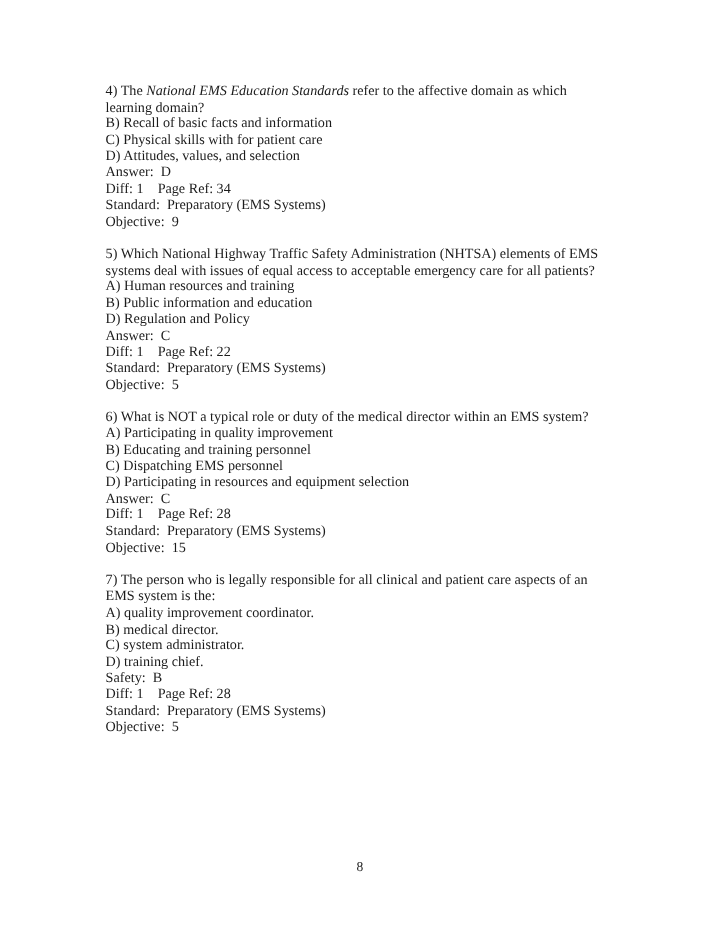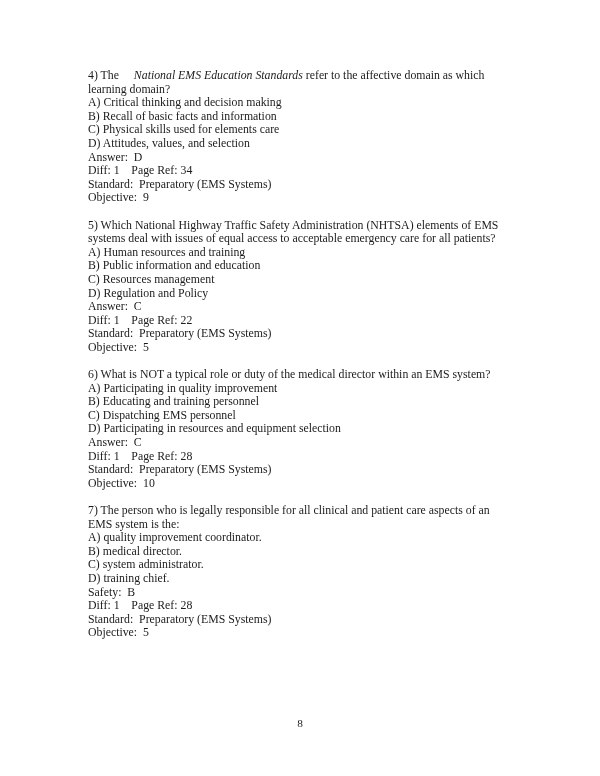--- a/index.html
+++ b/index.html
@@ -16,72 +16,70 @@
     position: absolute;
     left: 88px;
     top: 69px;
     width: 430px;
     font-size: 11.8px;
     line-height: 13.6px;
     text-align: left;
   }
   .question { margin-bottom: 13.6px; }
   .qtext, .line { white-space: pre-wrap; }
-  .qtext em { font-style: italic; margin-left: 12px; }
+  .qtext em { font-style: italic; }
   .page-number {
     position: absolute;
     top: 717px;
     left: 0;
     width: 100%;
     text-align: center;
     font-size: 11.3px;
     line-height: 13.6px;
   }
 </style>
 </head>
 <body>
 
 <div class="content">
 
   <section class="question">
     <p class="qtext"><span>4) The </span><em>National EMS Education Standards</em><span> refer to the affective domain as which
 learning domain?</span></p>
-    <p class="line">A) Critical thinking and decision making</p>
     <p class="line">B) Recall of basic facts and information</p>
-    <p class="line">C) Physical skills used for elements care</p>
+    <p class="line">C) Physical skills with for patient care</p>
     <p class="line">D) Attitudes, values, and selection</p>
     <p class="line">Answer:  D</p>
     <p class="line">Diff: 1    Page Ref: 34</p>
     <p class="line">Standard:  Preparatory (EMS Systems)</p>
     <p class="line">Objective:  9</p>
   </section>
 
   <section class="question">
     <p class="qtext"><span>5) Which National Highway Traffic Safety Administration (NHTSA) elements of EMS
 systems deal with issues of equal access to acceptable emergency care for all patients?</span><em></em><span></span></p>
     <p class="line">A) Human resources and training</p>
     <p class="line">B) Public information and education</p>
-    <p class="line">C) Resources management</p>
     <p class="line">D) Regulation and Policy</p>
     <p class="line">Answer:  C</p>
     <p class="line">Diff: 1    Page Ref: 22</p>
     <p class="line">Standard:  Preparatory (EMS Systems)</p>
     <p class="line">Objective:  5</p>
   </section>
 
   <section class="question">
     <p class="qtext"><span>6) What is NOT a typical role or duty of the medical director within an EMS system?</span><em></em><span></span></p>
     <p class="line">A) Participating in quality improvement</p>
     <p class="line">B) Educating and training personnel</p>
     <p class="line">C) Dispatching EMS personnel</p>
     <p class="line">D) Participating in resources and equipment selection</p>
     <p class="line">Answer:  C</p>
     <p class="line">Diff: 1    Page Ref: 28</p>
     <p class="line">Standard:  Preparatory (EMS Systems)</p>
-    <p class="line">Objective:  10</p>
+    <p class="line">Objective:  15</p>
   </section>
 
   <section class="question">
     <p class="qtext"><span>7) The person who is legally responsible for all clinical and patient care aspects of an
 EMS system is the:</span><em></em><span></span></p>
     <p class="line">A) quality improvement coordinator.</p>
     <p class="line">B) medical director.</p>
     <p class="line">C) system administrator.</p>
     <p class="line">D) training chief.</p>
     <p class="line">Safety:  B</p>

